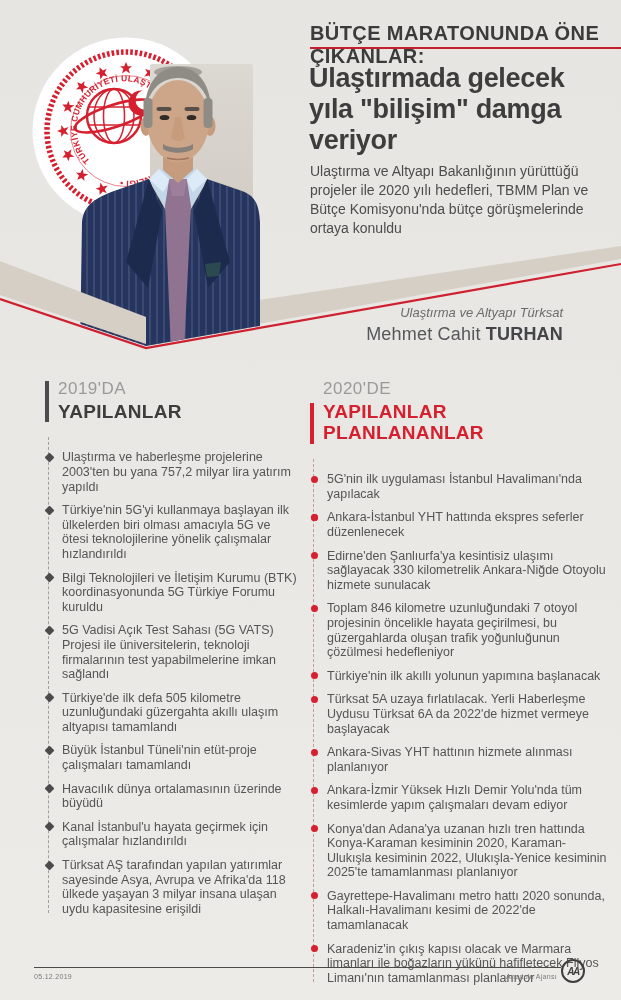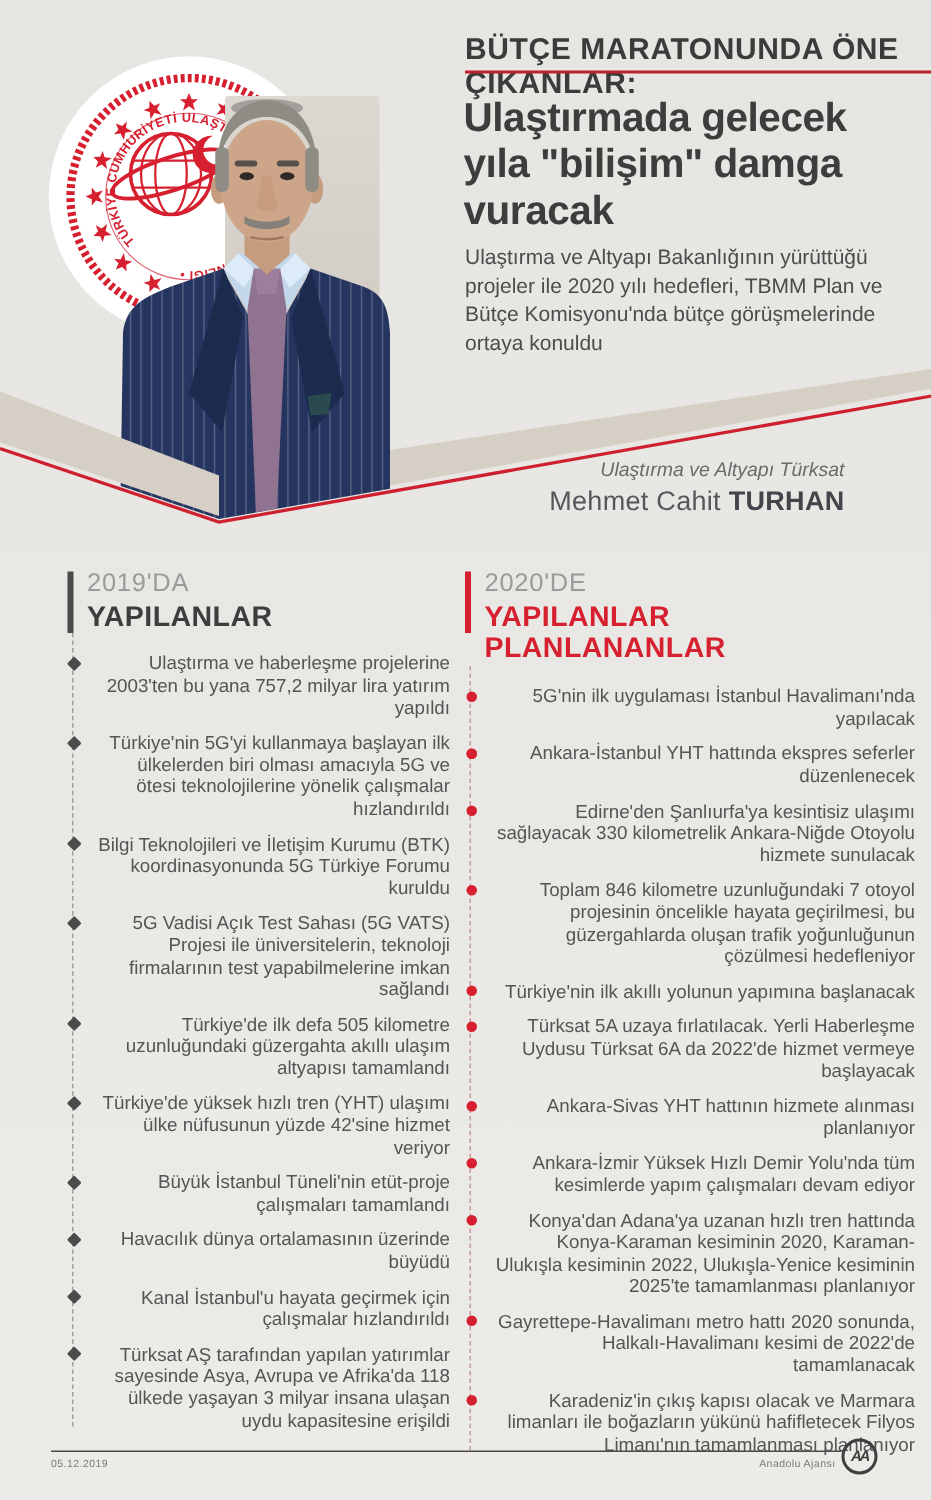--- a/index.html
+++ b/index.html
@@ -18,29 +18,29 @@
   .subtitle{position:absolute;left:310px;top:162px;width:304px;font-size:14px;
     line-height:19px;color:#4c4c4c;}
   .byline{position:absolute;right:58px;top:305px;text-align:right;}
   .byline .role{font-style:italic;font-size:13px;color:#6b6b6b;}
   .byline .pname{font-size:18px;color:#55575c;margin-top:4px;letter-spacing:.2px;}
   .byline .pname b{color:#43454a;}
   
   .col{position:absolute;top:379px;}
   .col.left{left:45px;width:255px;}
   .col.right{left:310px;width:300px;}
-  .colhead{display:flex;gap:9px;}
+  .colhead{display:flex;gap:9px;align-items:flex-end;}
   .colbar{width:4px;height:41px;flex:none;margin-top:2px;}
   .left .colbar{background:#4b4b4b;}
   .right .colbar{background:#d6202f;}
   .colyear{font-size:17px;color:#9a9a9a;letter-spacing:.5px;line-height:1.15;}
   .coltitle{font-size:19px;font-weight:bold;letter-spacing:.3px;line-height:1.15;margin-top:2px;}
   .left .coltitle{color:#3d3d3d;}
   .right .coltitle{color:#d6202f;}
-  .list{position:relative;margin-top:13px;text-align:right;}
+  .list{position:relative;margin-top:28px;}
   .list::before{content:"";position:absolute;left:3px;top:-13px;bottom:3px;border-left:1px dashed;}
   .left  .list::before{border-color:#9f9f9f;}
   .right .list::before{border-color:#c59a9a;}
   .item{position:relative;padding-left:17px;margin-bottom:9px;font-size:12.5px;
     line-height:14.6px;color:#555;}
   .marker{position:absolute;left:.5px;top:3.5px;width:7px;height:7px;}
   .left  .marker{background:#4b4b4b;transform:rotate(45deg);border-radius:1px;}
   .right .marker{background:#d6202f;border-radius:50%;}
   
   .footline{position:absolute;left:34px;top:967px;width:527px;height:1px;background:#4a4a4a;}
@@ -146,21 +146,21 @@
 
     <polygon points="0,261 146,317 146,344 0,295" fill="#d6cfc5"></polygon>
     <polyline points="0,299 146,348 621,264" fill="none" stroke="#cf2030" stroke-width="2.2"></polyline>
   </svg>
 
   <div class="kicker">BÜTÇE MARATONUNDA ÖNE ÇIKANLAR:</div>
   <div class="rule"></div>
   <div class="title">
     <div>Ulaştırmada gelecek</div>
     <div>yıla "bilişim" damga</div>
-    <div>vuracak</div>
+    <div>veriyor</div>
   </div>
   <div class="subtitle">Ulaştırma ve Altyapı Bakanlığının yürüttüğü projeler ile 2020 yılı hedefleri, TBMM Plan ve Bütçe Komisyonu'nda bütçe görüşmelerinde ortaya konuldu</div>
 
   <div class="byline">
     <div class="role">Ulaştırma ve Altyapı Türksat</div>
     <div class="pname">
       <span>Mehmet Cahit</span>
       <b>TURHAN</b>
     </div>
   </div>
@@ -172,21 +172,20 @@
         <div class="colyear">2019'DA</div>
         <div class="coltitle">YAPILANLAR</div>
       </div>
     </div>
     <div class="list">
         <div class="item"><span class="marker"></span><span>Ulaştırma ve haberleşme projelerine 2003'ten bu yana 757,2 milyar lira yatırım yapıldı</span></div>
         <div class="item"><span class="marker"></span><span>Türkiye'nin 5G'yi kullanmaya başlayan ilk ülkelerden biri olması amacıyla 5G ve ötesi teknolojilerine yönelik çalışmalar hızlandırıldı</span></div>
         <div class="item"><span class="marker"></span><span>Bilgi Teknolojileri ve İletişim Kurumu (BTK) koordinasyonunda 5G Türkiye Forumu kuruldu</span></div>
         <div class="item"><span class="marker"></span><span>5G Vadisi Açık Test Sahası (5G VATS) Projesi ile üniversitelerin, teknoloji firmalarının test yapabilmelerine imkan sağlandı</span></div>
         <div class="item"><span class="marker"></span><span>Türkiye'de ilk defa 505 kilometre uzunluğundaki güzergahta akıllı ulaşım altyapısı tamamlandı</span></div>
-        <div class="item"><span class="marker"></span><span>Türkiye'de yüksek hızlı tren (YHT) ulaşımı ülke nüfusunun yüzde 42'sine hizmet veriyor</span></div>
         <div class="item"><span class="marker"></span><span>Büyük İstanbul Tüneli'nin etüt-proje çalışmaları tamamlandı</span></div>
         <div class="item"><span class="marker"></span><span>Havacılık dünya ortalamasının üzerinde büyüdü</span></div>
         <div class="item"><span class="marker"></span><span>Kanal İstanbul'u hayata geçirmek için çalışmalar hızlandırıldı</span></div>
         <div class="item"><span class="marker"></span><span>Türksat AŞ tarafından yapılan yatırımlar sayesinde Asya, Avrupa ve Afrika'da 118 ülkede yaşayan 3 milyar insana ulaşan uydu kapasitesine erişildi</span></div>
       </div>
   </div>
 
   <div class="col right">
     <div class="colhead">
       <div class="colbar"></div>

